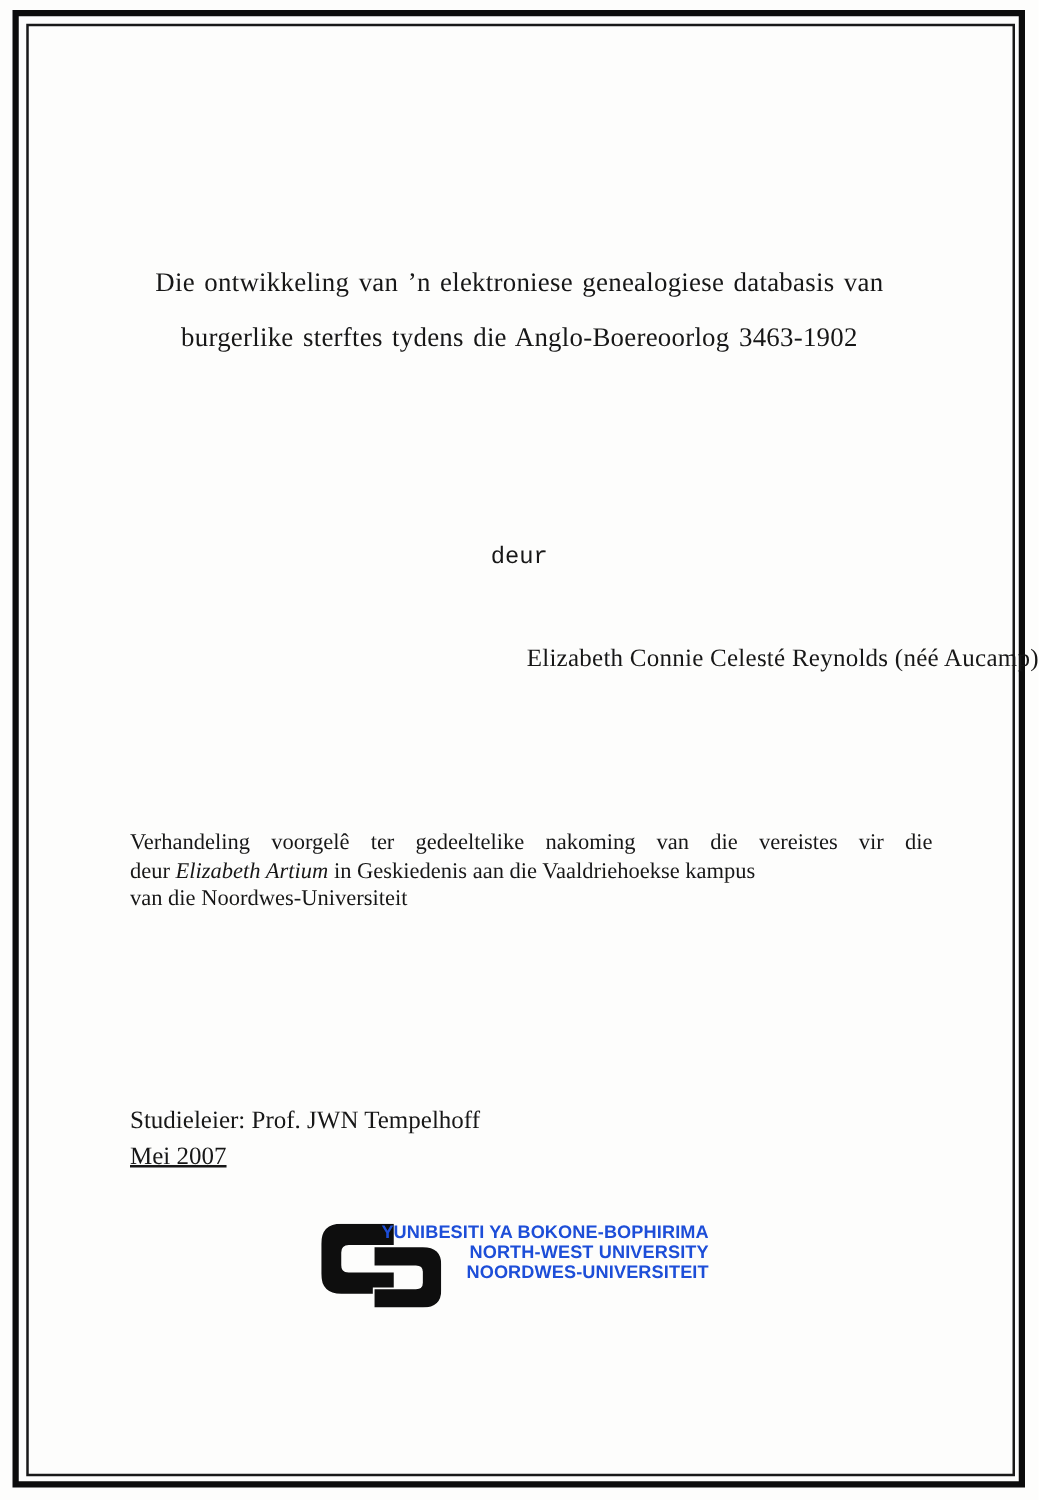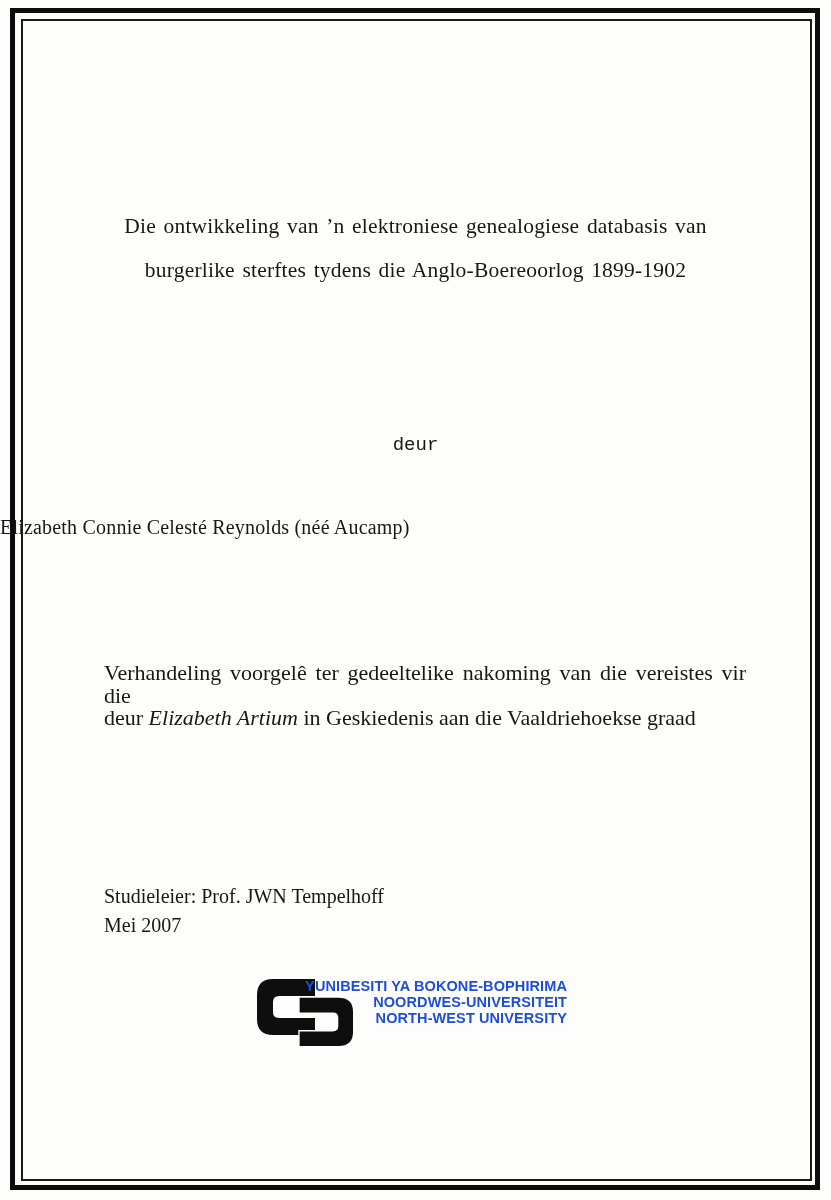--- a/index.html
+++ b/index.html
@@ -40,47 +40,48 @@
     position: absolute;
     left: 0; right: 0; top: 434px;
     text-align: center;
     font-size: 19px;
     line-height: 22px;
     font-family: Liberation Mono, monospace;
   }
   .author {
     position: absolute;
     left: 0; right: 0; top: 515px;
-    text-align: left;
+    text-align: right;
     font-size: 20px;
     line-height: 24px;
     letter-spacing: 0.2px;
   }
   .statement {
     position: absolute;
     left: 104px; top: 662px;
     width: 642px;
-    font-size: 22px;
+    font-size: 18px;
     line-height: 22.5px;
   }
   .st-line1 {
     text-align: justify;
     text-align-last: justify;
   }
   .advisor {
     position: absolute;
     left: 104px; top: 884px;
     font-size: 20px;
     line-height: 24px;
   }
   .date {
     position: absolute;
     left: 104px; top: 913px;
     font-size: 20px;
     line-height: 24px;
+    text-decoration: underline;
   }
   .logo {
     position: absolute;
     left: 257px; top: 977px;
     width: 310px; height: 76px;
   }
   .logo-mark {
     position: absolute;
     left: 0; top: 2px;
     width: 96px; height: 67px;
@@ -108,41 +109,42 @@
 </style>
 </head>
 <body>
 
 <div class="page">
   <div class="frame-outer"></div>
   <div class="frame-inner"></div>
 
   <div class="title">
     <div>Die ontwikkeling van ’n elektroniese genealogiese databasis van</div>
-    <div>burgerlike sterftes tydens die Anglo-Boereoorlog 1899-1902</div>
+    <div>burgerlike sterftes tydens die Anglo-Boereoorlog 3463-1902</div>
   </div>
 
   <div class="byline">deur</div>
 
   <div class="author">Elizabeth Connie Celesté Reynolds (néé Aucamp)</div>
 
   <div class="statement">
     <div class="st-line1">Verhandeling voorgelê ter gedeeltelike nakoming van die vereistes vir die</div>
-    <div class="st-line2"><span>deur </span><em>Elizabeth Artium</em><span> in Geskiedenis aan die Vaaldriehoekse graad</span></div>
+    <div class="st-line2"><span>deur </span><em>Elizabeth Artium</em><span> in Geskiedenis aan die Vaaldriehoekse kampus</span></div>
+    <div class="st-line3">van die Noordwes-Universiteit</div>
   </div>
 
   <div class="advisor">Studieleier: Prof. JWN Tempelhoff</div>
   <div class="date">Mei 2007</div>
 
   <div class="logo">
     <svg class="logo-mark" viewBox="0 0 96 67" aria-hidden="true">
 
       <path class="link" d="M16,0 H58 V17 H22 Q16,17 16,23 V33 Q16,39 22,39 H58 V56 H16 Q0,56 0,40 V16 Q0,0 16,0 Z"></path>
 
       <path class="link halo" d="M16,0 H58 V17 H22 Q16,17 16,23 V33 Q16,39 22,39 H58 V56 H16 Q0,56 0,40 V16 Q0,0 16,0 Z" transform="translate(96 67) rotate(180) scale(0.92 0.86)"></path>
     </svg>
     <div class="logo-text">
       <div>YUNIBESITI YA BOKONE-BOPHIRIMA</div>
+      <div>NORTH-WEST UNIVERSITY</div>
       <div>NOORDWES-UNIVERSITEIT</div>
-      <div>NORTH-WEST UNIVERSITY</div>
     </div>
   </div>
 </div>
 
 </body></html>

